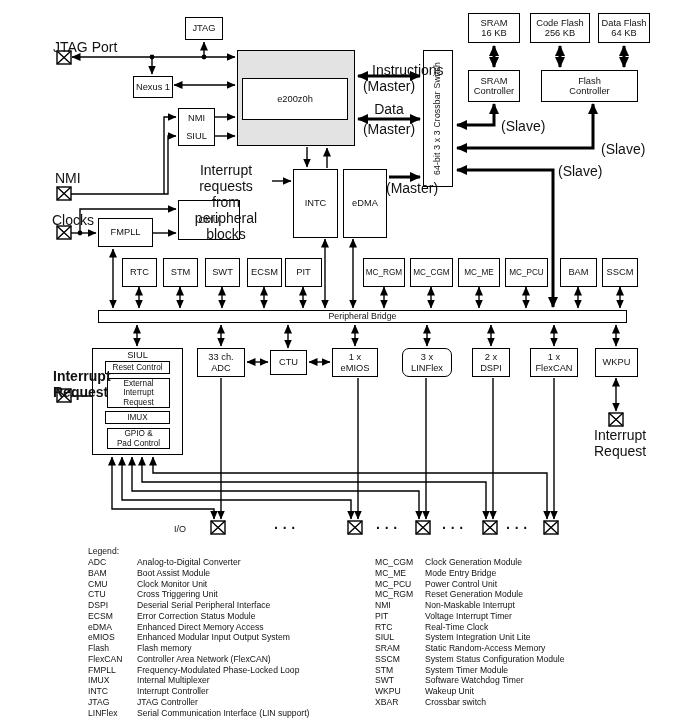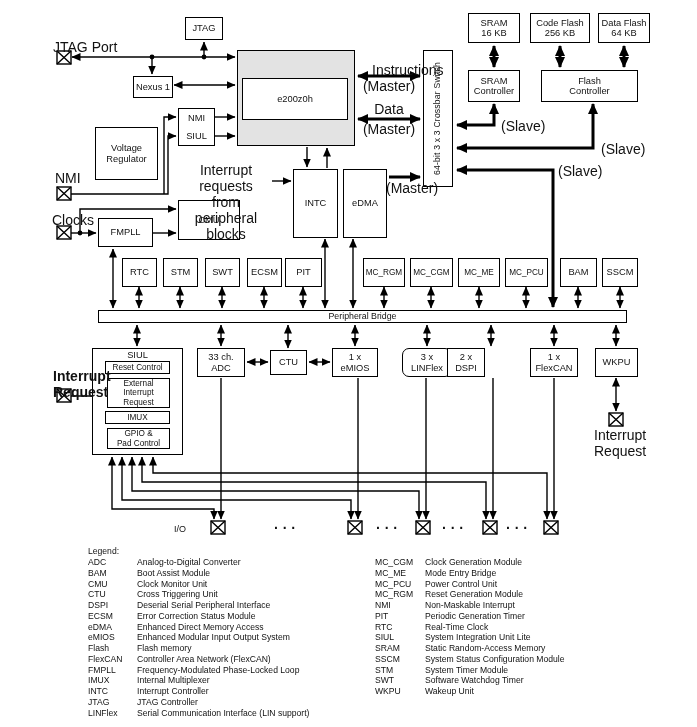--- a/index.html
+++ b/index.html
@@ -175,22 +175,20 @@
 <div class="bx" style="left:133px;top:76px;width:40px;height:22px;"><span>Nexus 1</span></div>
 
 <div class="bx core" style="left:237px;top:50px;width:118px;height:96px;"></div>
 <div class="bx" style="left:242px;top:78px;width:106px;height:42px;"><span>e200z0h</span></div>
 
 <div class="bx" style="left:178px;top:108px;width:37px;height:38px;flex-direction:column;justify-content:space-around;">
   <span>NMI</span>
   <span>SIUL</span>
 </div>
 
-<div class="bx" style="left:95px;top:127px;width:63px;height:53px;"><span>Voltage
-Regulator</span></div>
 <div class="bx" style="left:98px;top:218px;width:55px;height:29px;"><span>FMPLL</span></div>
 <div class="bx" style="left:178px;top:200px;width:62px;height:40px;"><span>CMU</span></div>
 <div class="bx" style="left:293px;top:169px;width:45px;height:69px;"><span>INTC</span></div>
 <div class="bx" style="left:343px;top:169px;width:44px;height:69px;"><span>eDMA</span></div>
 
 <div class="bx" style="left:423px;top:50px;width:30px;height:137px;"><span class="vtext">64-bit 3 x 3 Crossbar Switch</span></div>
 
 <div class="bx" style="left:468px;top:13px;width:52px;height:30px;"><span>SRAM
 16 KB</span></div>
 <div class="bx" style="left:530px;top:13px;width:60px;height:30px;"><span>Code Flash
@@ -225,21 +223,21 @@
 <div class="bx sm" style="left:107px;top:428px;width:63px;height:21px;"><span>GPIO &amp;
 Pad Control</span></div>
 
 <div class="bx" style="left:197px;top:348px;width:48px;height:29px;"><span>33 ch.
 ADC</span></div>
 <div class="bx" style="left:270px;top:350px;width:37px;height:25px;"><span>CTU</span></div>
 <div class="bx" style="left:332px;top:348px;width:46px;height:29px;"><span>1 x
 eMIOS</span></div>
 <div class="bx" style="left:402px;top:348px;width:50px;height:29px;border-radius:7px;"><span>3 x
 LINFlex</span></div>
-<div class="bx" style="left:447px;top:348px;width:38px;height:29px;"><span>2 x
+<div class="bx" style="left:472px;top:348px;width:38px;height:29px;"><span>2 x
 DSPI</span></div>
 <div class="bx" style="left:530px;top:348px;width:48px;height:29px;"><span>1 x
 FlexCAN</span></div>
 <div class="bx" style="left:595px;top:348px;width:43px;height:29px;"><span>WKPU</span></div>
 
 <div class="lb tl" style="left:53px;top:40px;">JTAG Port</div>
 <div class="lb tl" style="left:55px;top:171px;">NMI</div>
 <div class="lb tl" style="left:52px;top:213px;">Clocks</div>
 
 <div class="lb" style="left:356px;top:63px;width:56px;padding-left:16px;">Instructions</div>
@@ -347,21 +345,21 @@
   <div class="lrow">
         <span class="lterm2">MC_RGM</span>
         <span>Reset Generation Module</span>
       </div>
   <div class="lrow">
         <span class="lterm2">NMI</span>
         <span>Non-Maskable Interrupt</span>
       </div>
   <div class="lrow">
         <span class="lterm2">PIT</span>
-        <span>Periodic Generation Timer</span>
+        <span>Voltage Interrupt Timer</span>
       </div>
   <div class="lrow">
         <span class="lterm2">RTC</span>
         <span>Real-Time Clock</span>
       </div>
   <div class="lrow">
         <span class="lterm2">SIUL</span>
         <span>System Integration Unit Lite</span>
       </div>
   <div class="lrow">
@@ -377,15 +375,19 @@
         <span>System Timer Module</span>
       </div>
   <div class="lrow">
         <span class="lterm2">SWT</span>
         <span>Software Watchdog Timer</span>
       </div>
   <div class="lrow">
         <span class="lterm2">WKPU</span>
         <span>Wakeup Unit</span>
       </div>
+  <div class="lrow">
+        <span class="lterm2">XBAR</span>
+        <span>Crossbar switch</span>
+      </div>
 </div>
 
 </div>
 
 </body></html>

